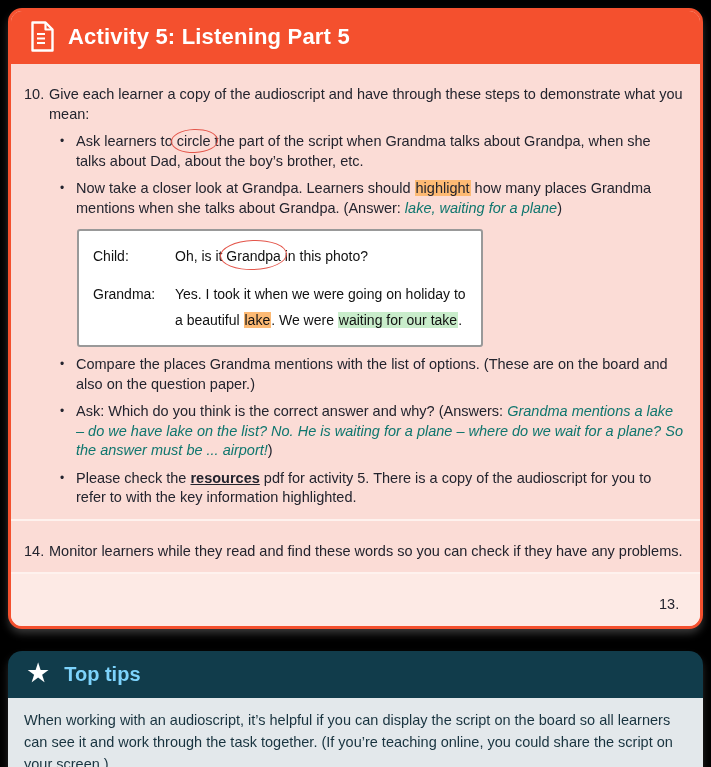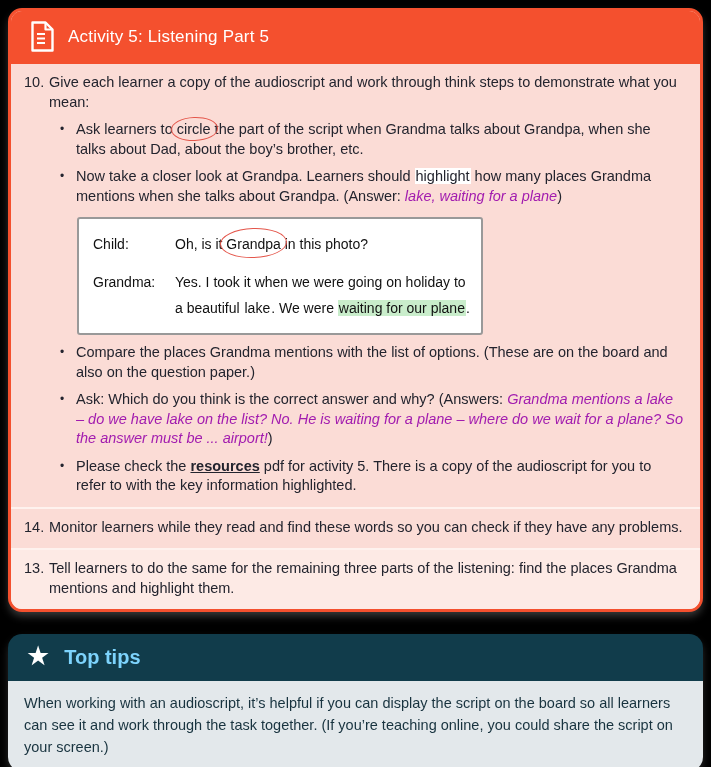--- a/index.html
+++ b/index.html
@@ -15,45 +15,45 @@
     border:3px solid #f4502e; border-radius:14px; overflow:hidden;
     background:#fbdcd6;
     box-shadow:0 5px 9px -1px rgba(150,150,150,.4);
   }
   .activity-header {
     background:#f4502e; height:53px;
     display:flex; align-items:center; gap:13px; padding:0 20px 2px 19px;
   }
   .doc-icon { display:flex; }
   .activity-title {
-    color:#fff; font-size:17px; font-weight:400; letter-spacing:.2px;
+    color:#fff; font-size:22px; font-weight:700; letter-spacing:.2px;
   }
   .step {
     display:flex; align-items:flex-start;
-    padding:9px 16px 11px 13px;
+    padding:21px 16px 11px 13px;
     font-size:14.5px; line-height:19.5px;justify-content:flex-end;
   }
   .step + .step { border-top:2px solid #fef2ee; }
   .bg-a { background:#fbdcd6; }
   .bg-b { background:#fdeae5; }
   .step-num { flex:0 0 25px; font-size:14.5px; }
   .step-body { flex:1; }
   .bullet { display:flex; margin-top:8px; }
   .bullet-dot { flex:0 0 27px; padding-left:11px; font-size:12px; line-height:19.5px; }
   .bullet-text { flex:1; }
   
   .seg-circled { position:relative; display:inline-block; }
   .seg-circled::after {
     content:""; position:absolute; left:-6px; right:-7px; top:-3px; bottom:-1px;
     border:1.7px solid #e4564b; border-radius:50%;
     transform:rotate(-2deg); pointer-events:none;
   }
-  .seg-hl-yellow { background:#ffffff; padding:0 1px; }
+  .seg-hl-yellow { background:#fdba74; padding:0 1px; }
   .seg-hl-green  { background:#c9edcb; padding:0 1px; }
-  .seg-italic-teal { font-style:italic; color:#a21caf; }
+  .seg-italic-teal { font-style:italic; color:#0f766e; }
   .seg-bold-underline { font-weight:700; text-decoration:underline;margin-top:26px; }
   
   .script-box {
     width:406px; margin:11px 0 4px 28px;
     background:#fff; border:2px solid #999; border-radius:3px;
     padding:12px 12px 12px 14px;
     font-size:14px; line-height:26px; color:#111;
   }
   .script-row { display:flex; }
   .script-row.gap { margin-top:12px; }
@@ -90,21 +90,21 @@
           <line x1="7" y1="17.5" x2="15" y2="17.5" stroke="#ffffff" stroke-width="2"></line>
           <line x1="7" y1="22" x2="15" y2="22" stroke="#ffffff" stroke-width="2"></line>
         </svg>
       </span>
       <h1 class="activity-title">Activity 5: Listening Part 5</h1>
     </header>
 
     <div class="step bg-a">
       <span class="step-num">10.</span>
       <div class="step-body">
-        <p class="step-intro">Give each learner a copy of the audioscript and work through think steps to demonstrate what you mean:</p>
+        <p class="step-intro">Give each learner a copy of the audioscript and have through these steps to demonstrate what you mean:</p>
 
         <div class="bullet">
           <span class="bullet-dot">•</span>
           <p class="bullet-text"><span>Ask learners to </span><span class="seg-circled">circle</span><span> the part of the script when Grandma talks about Grandpa, when she talks about Dad, about the boy’s brother, etc.</span></p>
         </div>
 
         <div class="bullet">
           <span class="bullet-dot">•</span>
           <p class="bullet-text"><span>Now take a closer look at Grandpa. Learners should </span><span class="seg-hl-yellow">highlight</span><span> how many places Grandma mentions when she talks about Grandpa. (Answer: </span><span class="seg-italic-teal">lake, waiting for a plane</span><span>)</span></p>
         </div>
@@ -113,21 +113,21 @@
           <div class="script-row">
             <span class="script-speaker">Child:</span>
             <span class="script-line"><span>Oh, is it </span><span class="seg-circled">Grandpa</span><span> in this photo?</span></span>
           </div>
           <div class="script-row gap">
             <span class="script-speaker">Grandma:</span>
             <span class="script-line"><span>Yes. I took it when we were going on holiday to</span></span>
           </div>
           <div class="script-row">
             <span class="script-speaker"></span>
-            <span class="script-line"><span>a beautiful </span><span class="seg-hl-yellow">lake</span><span>. We were </span><span class="seg-hl-green">waiting for our plane</span><span>.</span></span>
+            <span class="script-line"><span>a beautiful </span><span class="seg-hl-yellow">lake</span><span>. We were </span><span class="seg-hl-green">waiting for our take</span><span>.</span></span>
           </div>
         </div>
 
         <div class="bullet">
           <span class="bullet-dot">•</span>
           <p class="bullet-text"><span>Compare the places Grandma mentions with the list of options. (These are on the board and also on the question paper.)</span></p>
         </div>
 
         <div class="bullet">
           <span class="bullet-dot">•</span>
@@ -144,23 +144,20 @@
 
     <div class="step bg-a">
       <span class="step-num">14.</span>
       <div class="step-body">
         <p>Monitor learners while they read and find these words so you can check if they have any problems.</p>
       </div>
     </div>
 
     <div class="step bg-b">
       <span class="step-num">13.</span>
-      <div class="step-body">
-        <p>Tell learners to do the same for the remaining three parts of the listening: find the places Grandma mentions and highlight them.</p>
-      </div>
     </div>
   </section>
 
   <section class="tips-card">
     <header class="tips-header">
       <span class="star-icon">★</span>
       <h2 class="tips-title">Top tips</h2>
     </header>
     <div class="tips-body">
       <p>When working with an audioscript, it’s helpful if you can display the script on the board so all learners can see it and work through the task together. (If you’re teaching online, you could share the script on your screen.)</p>

